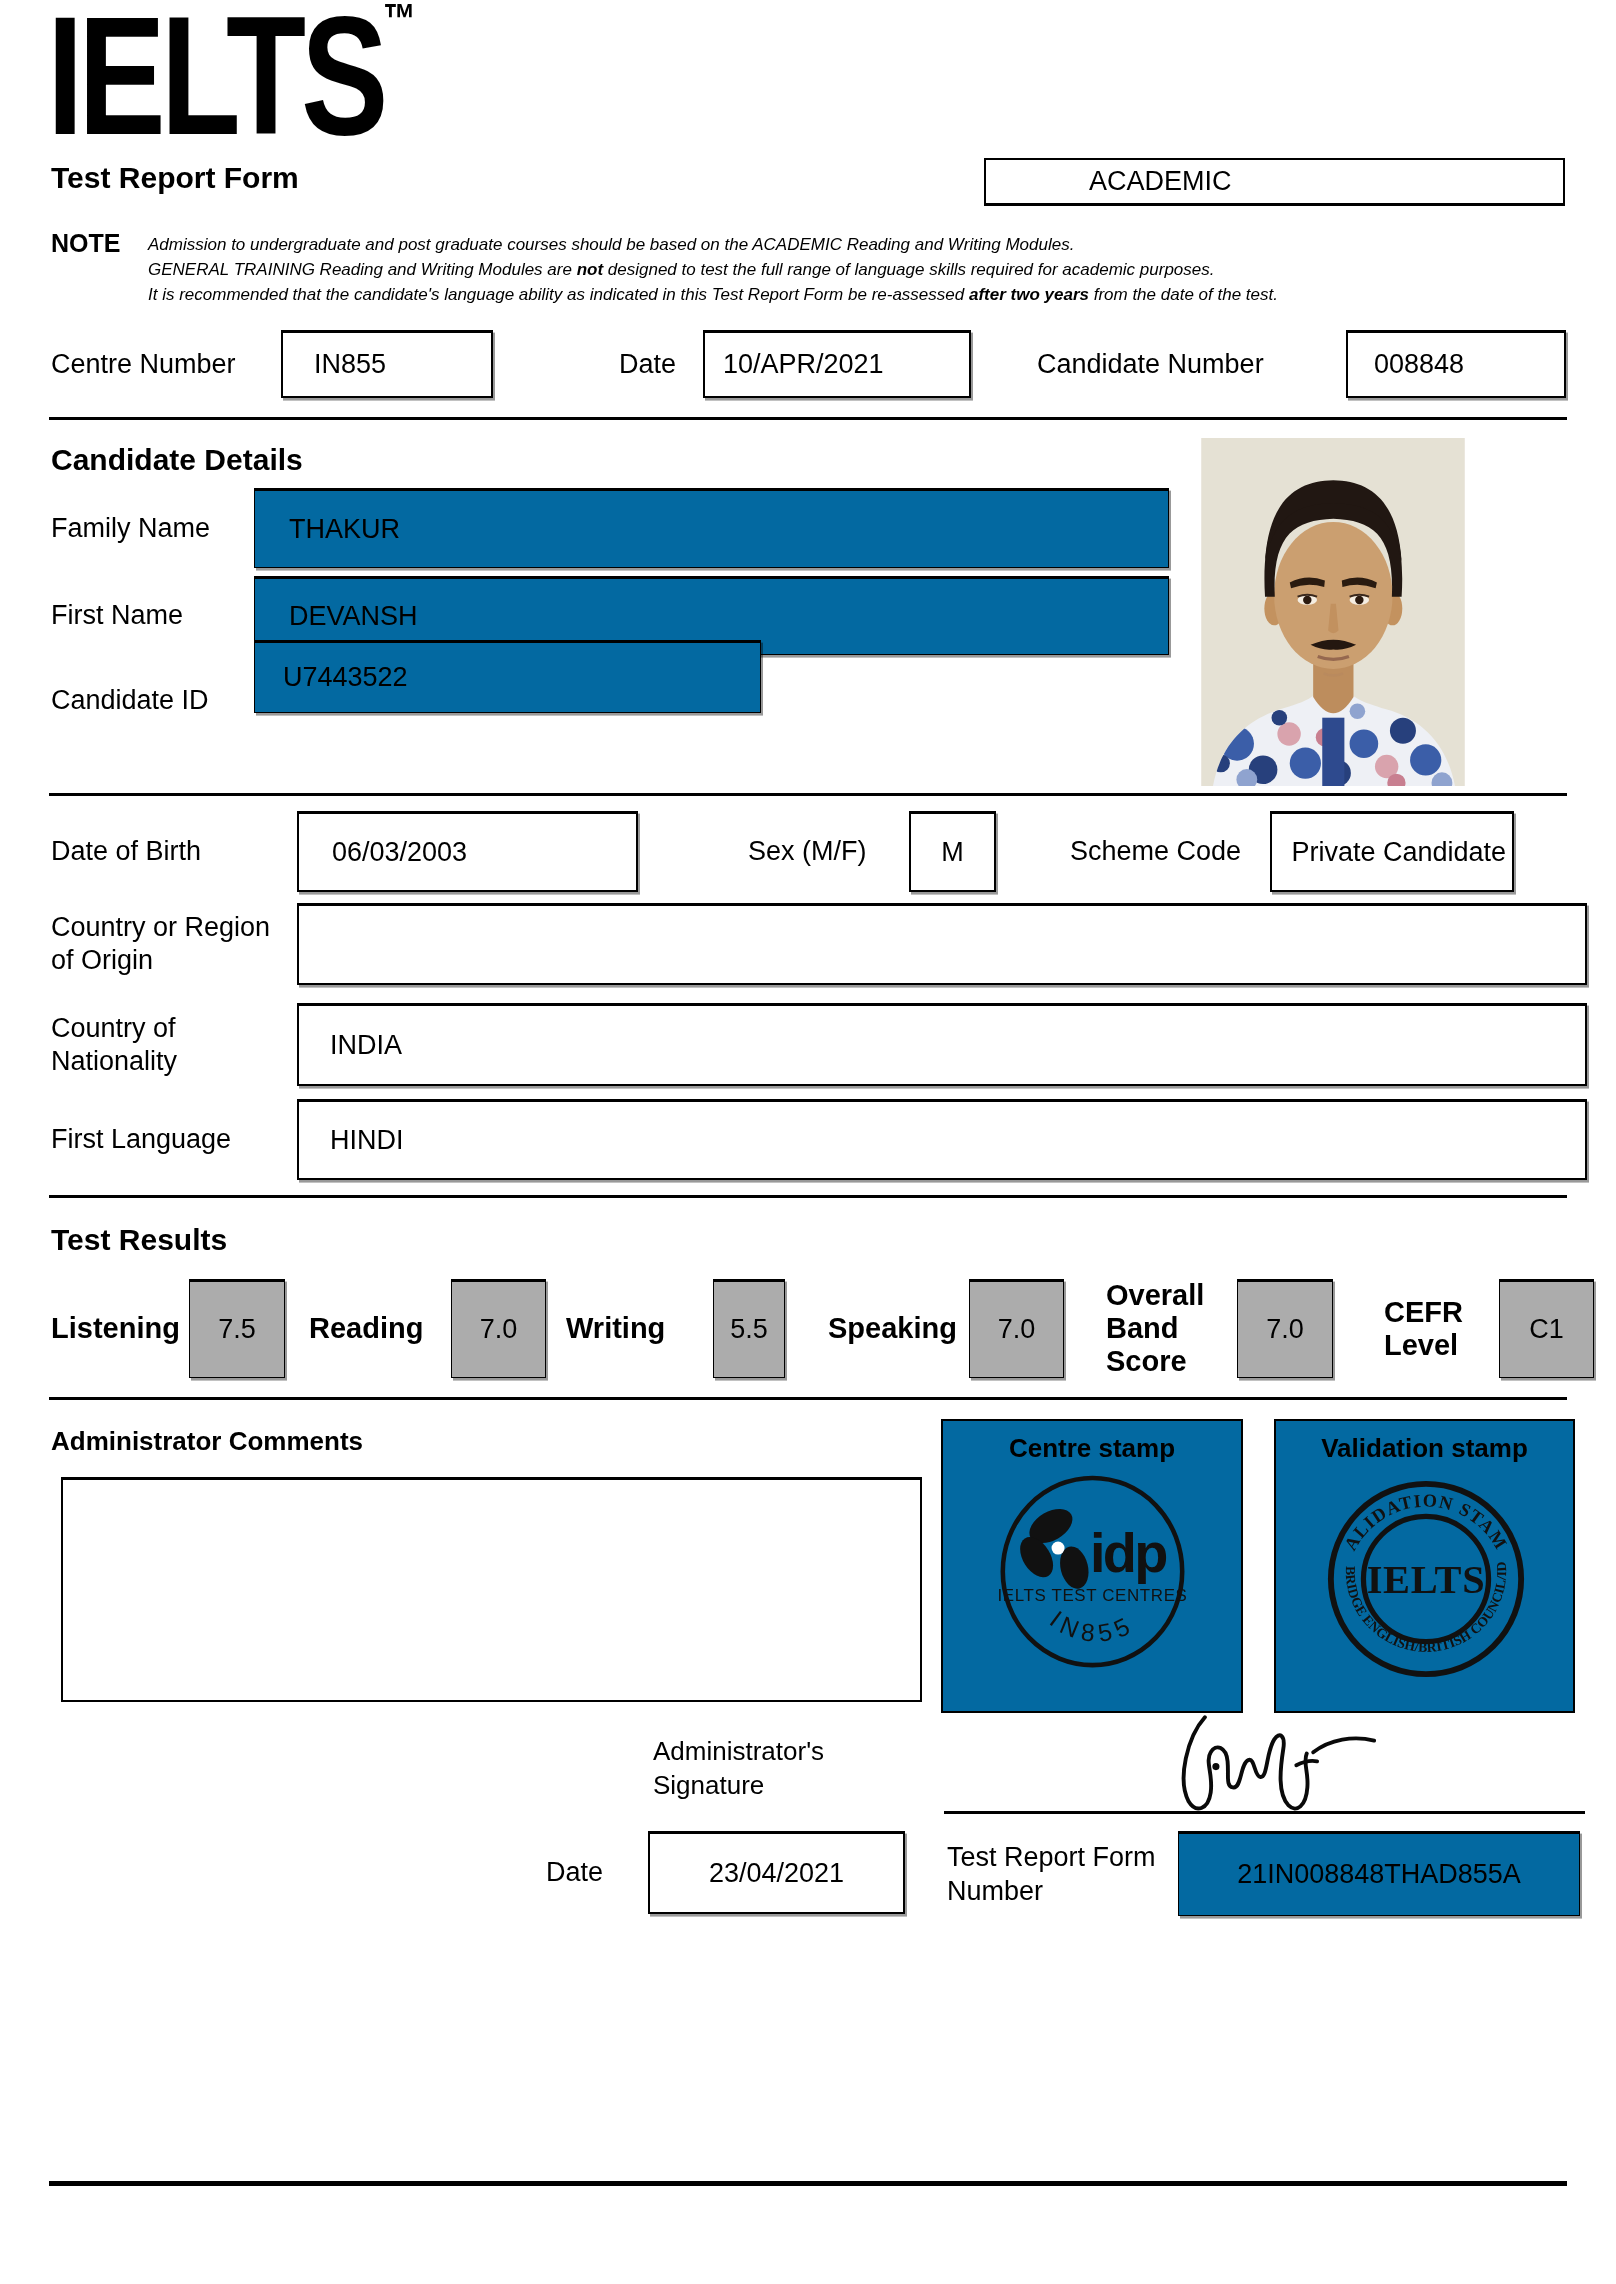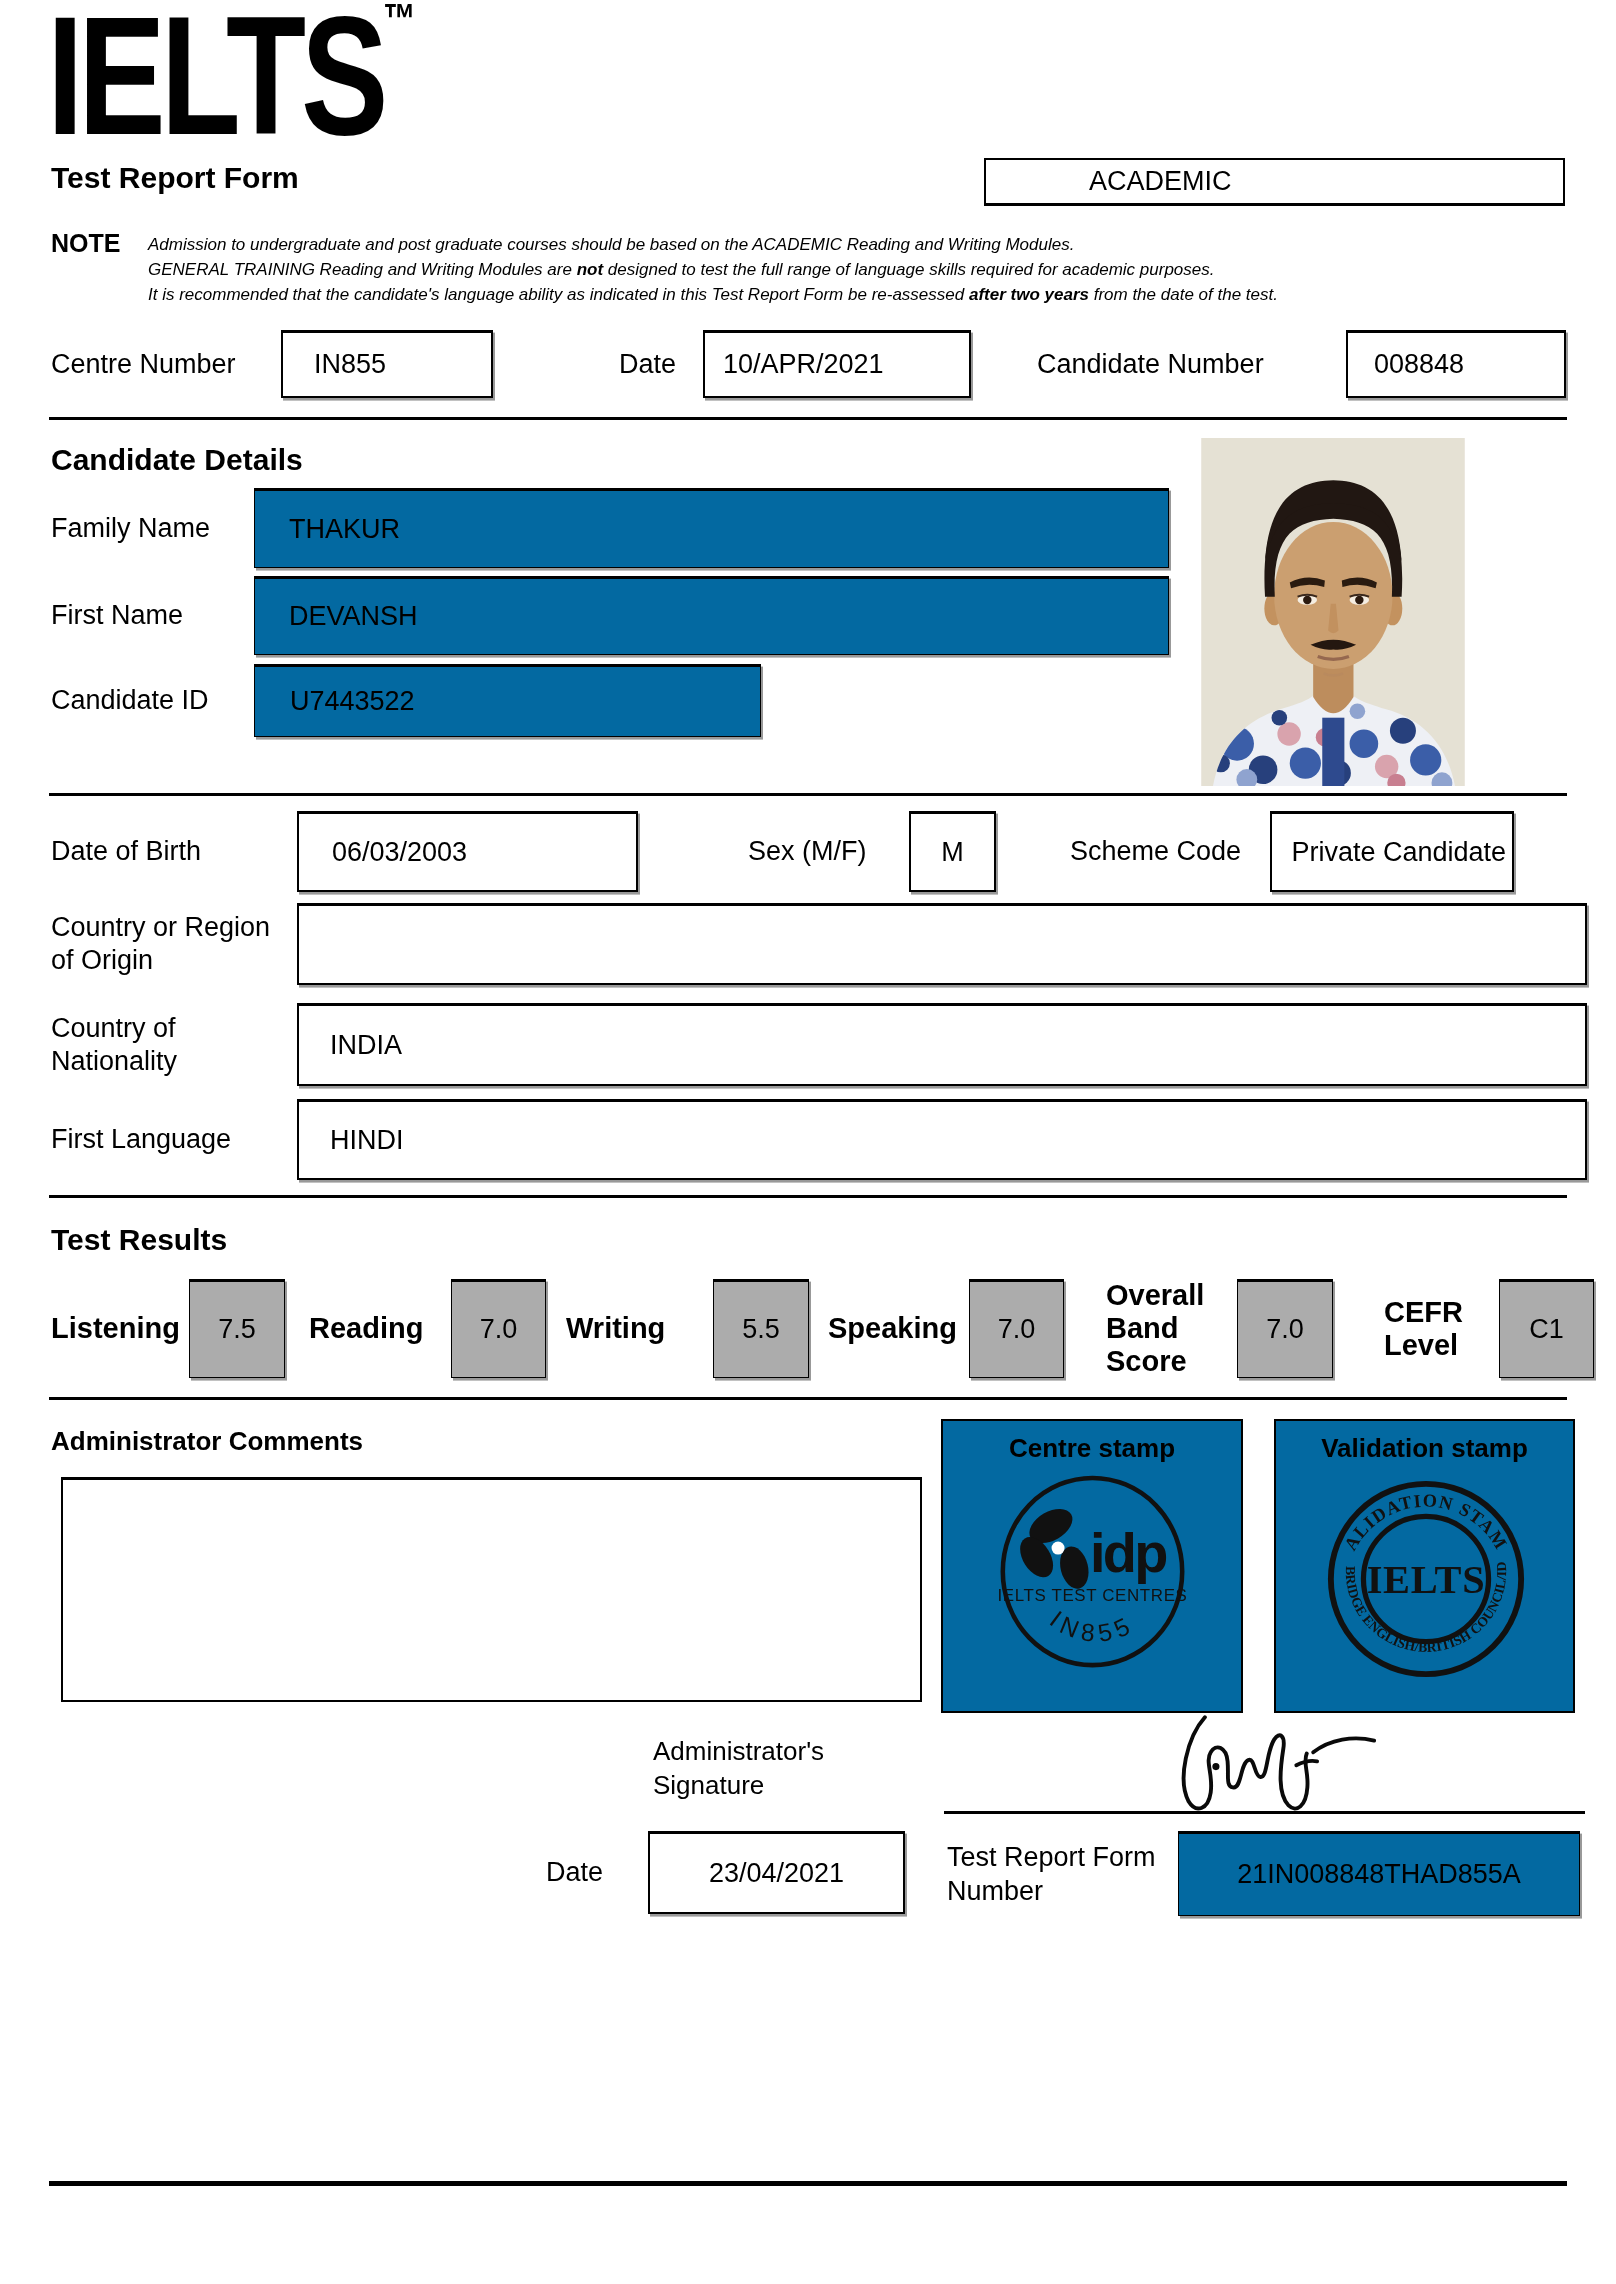--- a/index.html
+++ b/index.html
@@ -100,21 +100,21 @@
   <div class="vbox gray" style="left:254px; top:488px; width:915px; height:80px; padding-left:34px;">
     <span>THAKUR</span>
   </div>
 
   <div class="lbl" style="left:51px; top:576px; height:79px;">First Name</div>
   <div class="vbox gray" style="left:254px; top:576px; width:915px; height:79px; padding-left:34px;">
     <span>DEVANSH</span>
   </div>
 
   <div class="lbl" style="left:51px; top:664px; height:73px;">Candidate ID</div>
-  <div class="vbox gray" style="left:254px; top:664px; width:507px; height:73px; padding-left:35px;">
+  <div class="vbox gray" style="left:254px; top:640px; width:507px; height:73px; padding-left:28px;">
     <span>U7443522</span>
   </div>
 
   <div class="abs" style="left:1201px; top:438px; width:264px; height:348px;">
     <svg width="264" height="348" viewBox="0 0 405 535">
       <rect width="405" height="535" fill="#e9e4d8"></rect>
       <rect width="405" height="535" fill="#dcd6c8" opacity="0.25"></rect>
       <defs>
         <clipPath id="shirtclip">
           <path d="M 18,535 C 30,470 70,432 125,416 C 162,405 176,398 179,384 L 226,384 C 229,398 246,406 284,417 C 340,432 378,472 390,535 Z"></path>
@@ -210,21 +210,21 @@
   <div class="score-box" style="left:189px; width:96px;">
       <span>7.5</span>
     </div>
 
   <div class="score-lbl" style="left:309px;">Reading</div>
   <div class="score-box" style="left:451px; width:95px;">
       <span>7.0</span>
     </div>
 
   <div class="score-lbl" style="left:566px;">Writing</div>
-  <div class="score-box" style="left:713px; width:96px;">
+  <div class="score-box" style="left:713px; width:72px;">
       <span>5.5</span>
     </div>
 
   <div class="score-lbl" style="left:828px;">Speaking</div>
   <div class="score-box" style="left:969px; width:95px;">
       <span>7.0</span>
     </div>
 
   <div class="score-lbl" style="left:1106px; width:120px;">Overall Band Score</div>
   <div class="score-box" style="left:1237px; width:96px;">

